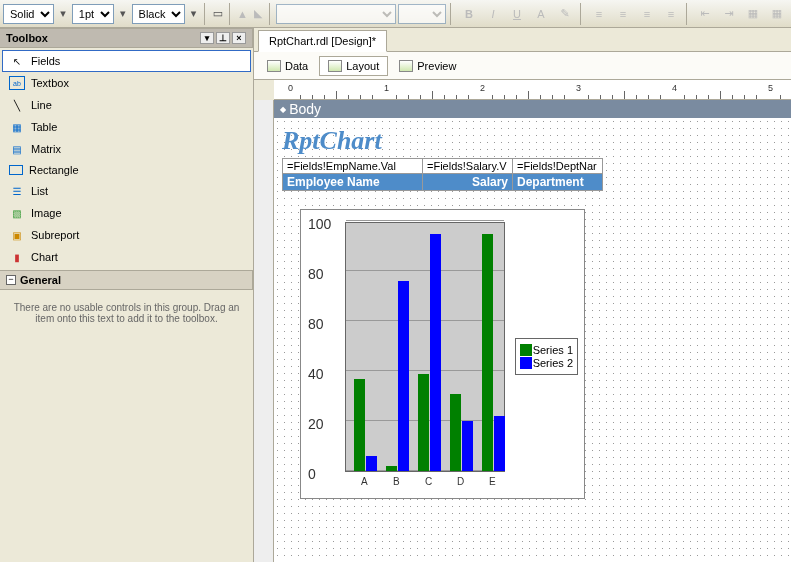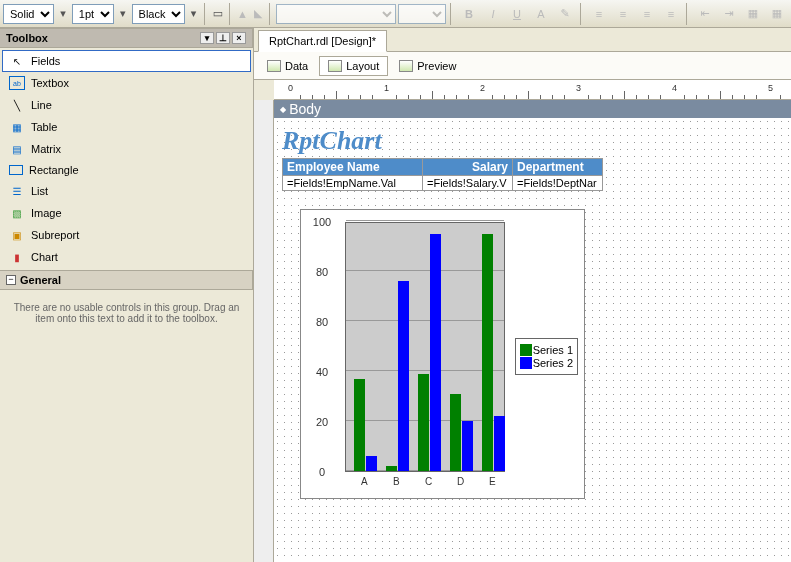--- a/index.html
+++ b/index.html
@@ -41,21 +41,21 @@
 .bodylbl{background:#7a8ba0;color:#fff;font-size:14px;padding:1px 6px;display:flex;align-items:center;gap:3px}
 .bodylbl::before{content:"◆";font-size:8px}
 .dotgrid{background-image:radial-gradient(#999 0.5px,transparent 0.5px);background-size:7px 7px;min-height:480px;padding:8px;position:relative}
 .rtitle{font:bold italic 26px Georgia,serif;color:#4e8cc9}
 .rtable{border-collapse:collapse;margin-top:2px}
 .rtable th{background:#4e8cc9;color:#fff;font:bold 12px 'Trebuchet MS',Arial;text-align:left;padding:1px 4px;border:1px solid #999}
 .rtable td{background:#fff;border:1px solid #999;font-size:11px;padding:1px 4px;white-space:nowrap;overflow:hidden}
 .chartbox{width:285px;height:290px;background:#fff;border:1px solid #888;margin-top:18px;margin-left:18px;padding:8px;position:relative}
 .plot{position:absolute;left:44px;top:12px;width:160px;height:250px;background:#ccc;border:1px solid #666}
 .plot .grid{position:absolute;left:0;width:100%;border-top:1px solid #999}
-.ylab{position:absolute;right:248px;font-size:11px;color:#333;text-align:center;width:28px}
+.ylab{position:absolute;right:248px;font-size:14px;color:#333;text-align:left;width:28px}
 .xlab{position:absolute;top:266px;font-size:10px;color:#333}
 .bar{position:absolute;bottom:0;width:11px}
 .bar.g{background:#008000}
 .bar.b{background:#0000ff}
 .legend{position:absolute;right:6px;top:128px;border:1px solid #666;background:#fff;padding:4px;font-size:11px}
 .legend div{display:flex;align-items:center;gap:1px;margin:1px 0}
 .legend i{width:12px;height:12px;display:inline-block}
 </style>
 </head>
 <body>
@@ -223,28 +223,28 @@
       </div>
   <div class="canvas-wrap">
    <div class="vstrip"></div>
    <div class="canvas">
     <div class="bodylbl">Body</div>
     <div class="dotgrid">
       <div class="rtitle">RptChart</div>
       <table class="rtable">
         <tbody>
                 <tr>
+          <td>=Fields!EmpName.Val</td>
+          <td>=Fields!Salary.V</td>
+          <td>=Fields!DeptNar</td>
+        </tr>
+        <tr>
           <th style="width:140px">Employee Name</th>
           <th style="width:90px;text-align:right">Salary</th>
           <th style="width:90px">Department</th>
-        </tr>
-        <tr>
-          <td>=Fields!EmpName.Val</td>
-          <td>=Fields!Salary.V</td>
-          <td>=Fields!DeptNar</td>
         </tr>
       </tbody>
             </table>
       <div class="chartbox">
         <div class="plot" id="plot">
                 <div class="grid" style="bottom: 0px;"></div>
                 <div class="grid" style="bottom: 50px;"></div>
                 <div class="grid" style="bottom: 100px;"></div>
                 <div class="grid" style="bottom: 150px;"></div>
                 <div class="grid" style="bottom: 200px;"></div>

